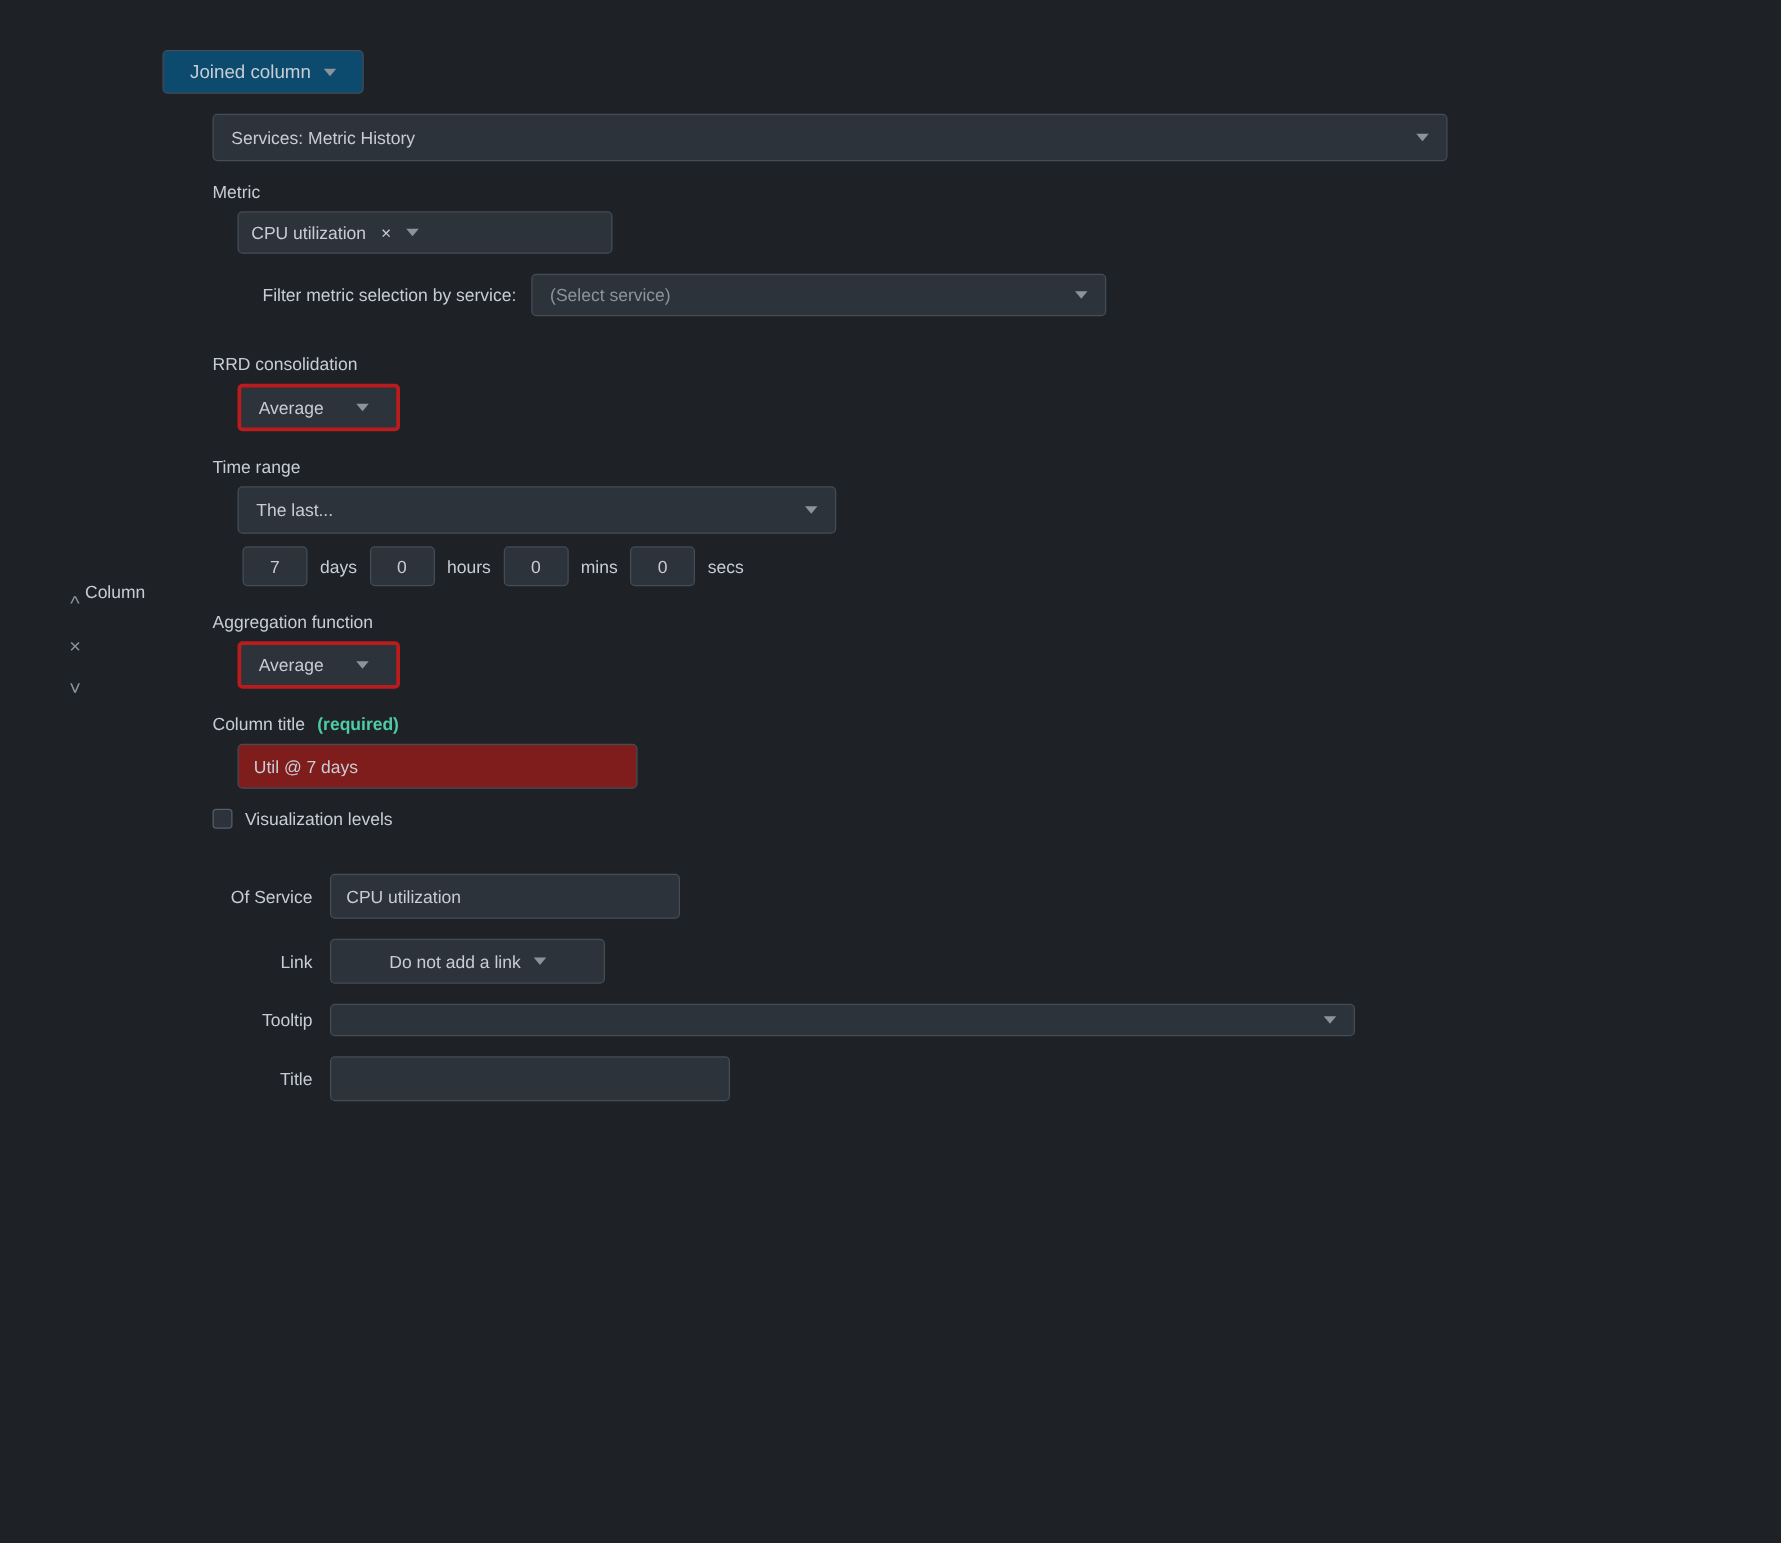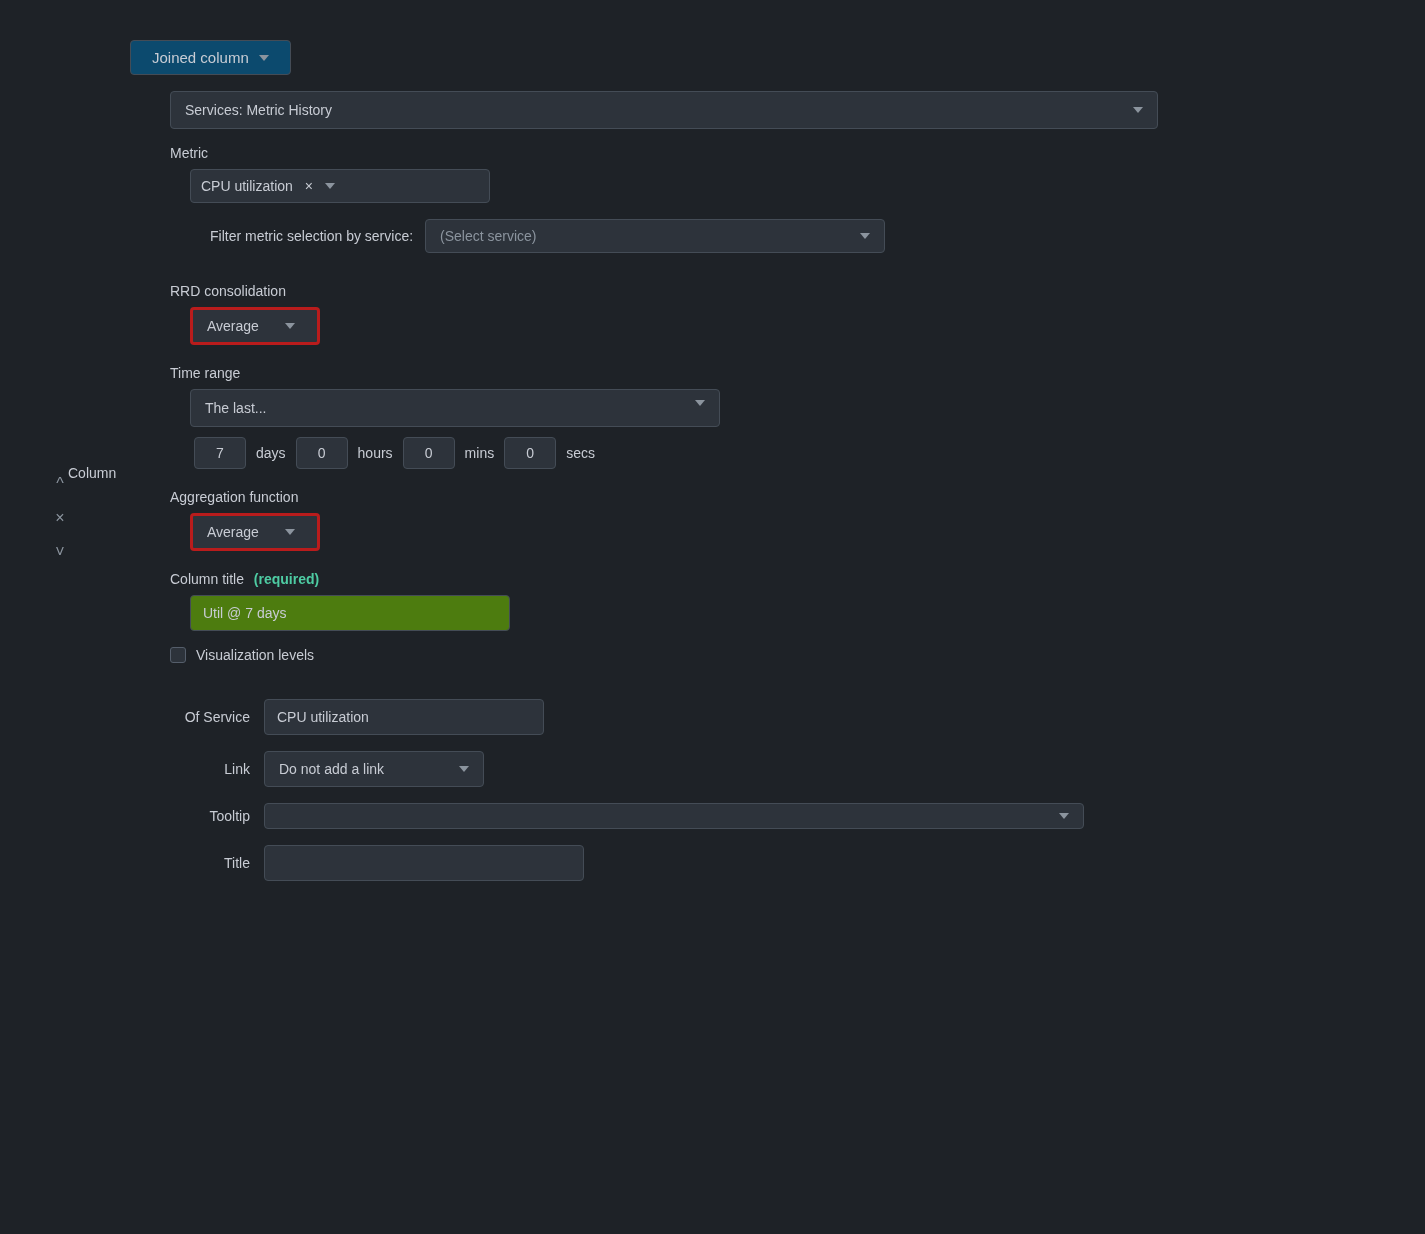--- a/index.html
+++ b/index.html
@@ -155,27 +155,28 @@
       padding: 8px 14px;
       cursor: pointer;
       gap: 26px;
       min-width: 130px;
     }
     .small-dropdown span { color: #c8ccd4; font-size: 14px; }
 
     
     .time-range-dropdown {
       display: flex;
+      align-items: center;
       justify-content: space-between;
       background-color: #2d333b;
       border: 1px solid #444c56;
       border-radius: 4px;
       padding: 10px 14px;
       cursor: pointer;
-      width: 530px;
+      width: 479px;
       margin-bottom: 10px;
     }
     .time-range-dropdown span { color: #c8ccd4; font-size: 14px; }
 
     
     .time-inputs-row {
       display: flex;
       align-items: center;
       gap: 4px;
       padding-left: 4px;
@@ -191,21 +192,21 @@
       text-align: center;
     }
     .time-unit-label {
       color: #c8ccd4;
       font-size: 14px;
       padding: 0 6px;
     }
 
     
     .column-title-input {
-      background-color: #4d7c0f;
+      background-color: #7f1d1d;
       border: 1px solid #444c56;
       border-radius: 4px;
       color: #c8ccd4;
       font-size: 14px;
       padding: 9px 12px;
       width: 320px;
     }
 
     .required-label { color: #4ecca3; font-size: 14px; }
 
@@ -246,21 +247,21 @@
       border: 1px solid #444c56;
       border-radius: 4px;
       color: #c8ccd4;
       font-size: 14px;
       padding: 9px 12px;
       width: 280px;
     }
     .medium-dropdown {
       display: inline-flex;
       align-items: center;
-      justify-content: space-between;
+      justify-content: center;
       background-color: #2d333b;
       border: 1px solid #444c56;
       border-radius: 4px;
       padding: 9px 14px;
       cursor: pointer;
       min-width: 220px;
       gap: 10px;
     }
     .medium-dropdown span { color: #c8ccd4; font-size: 14px; }
     .wide-dropdown {

